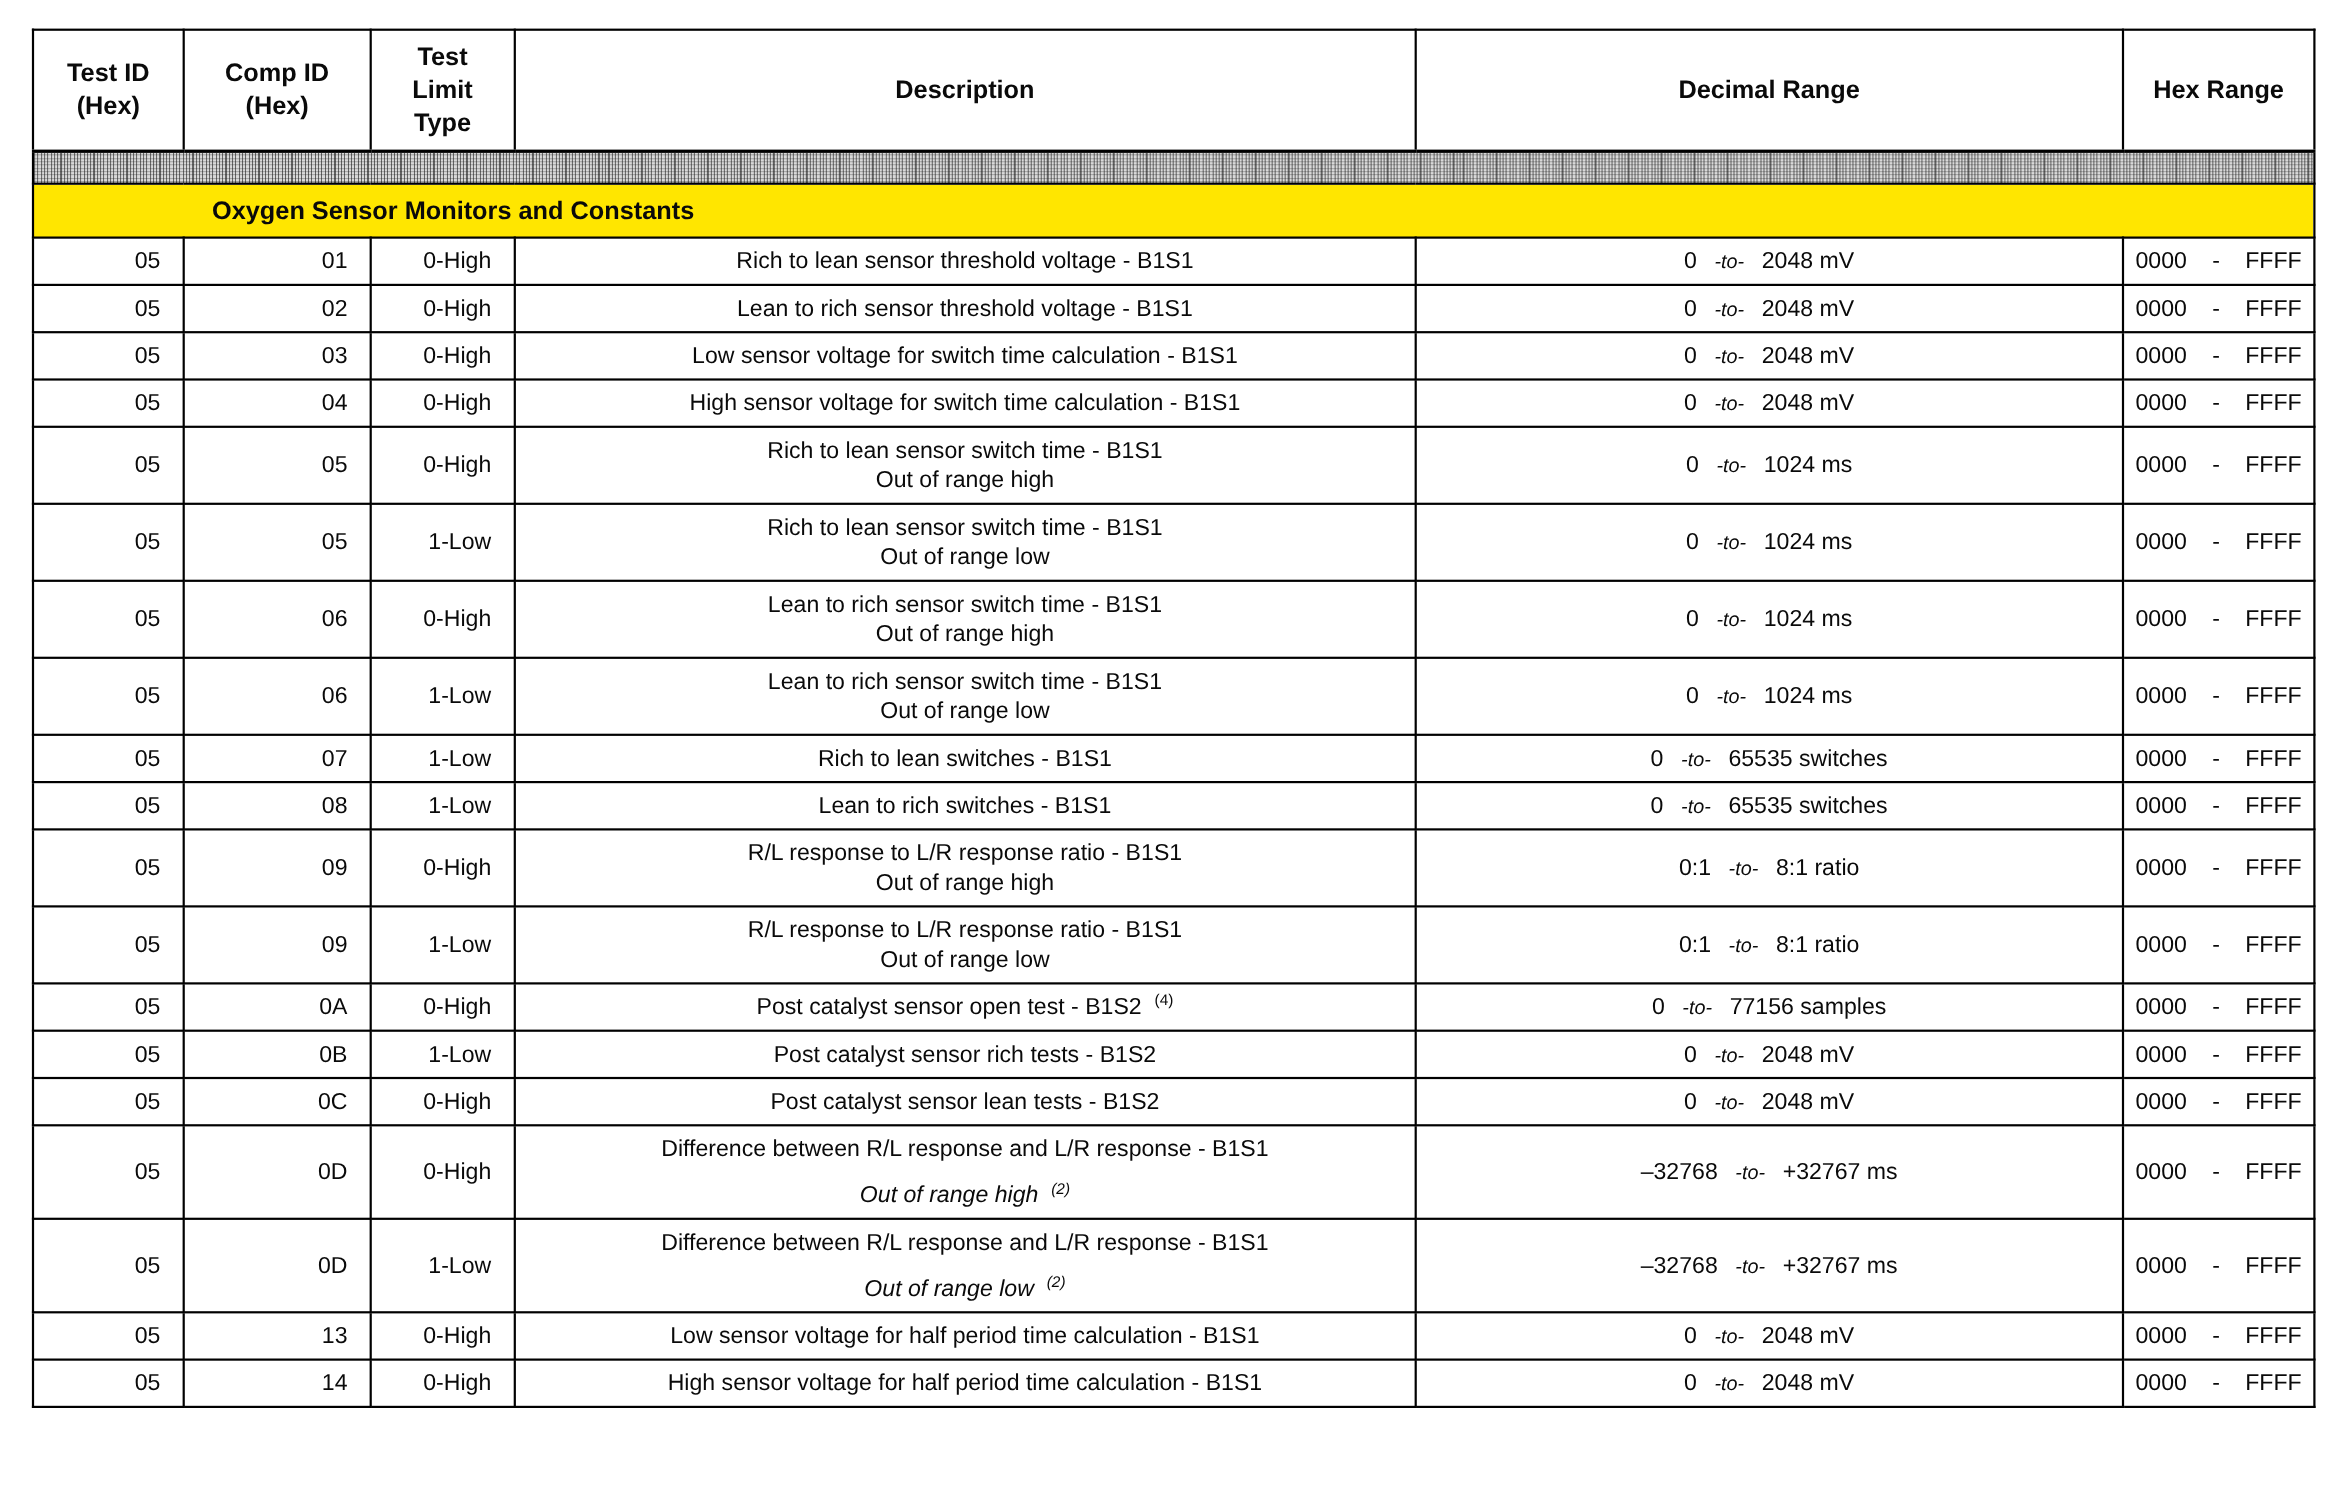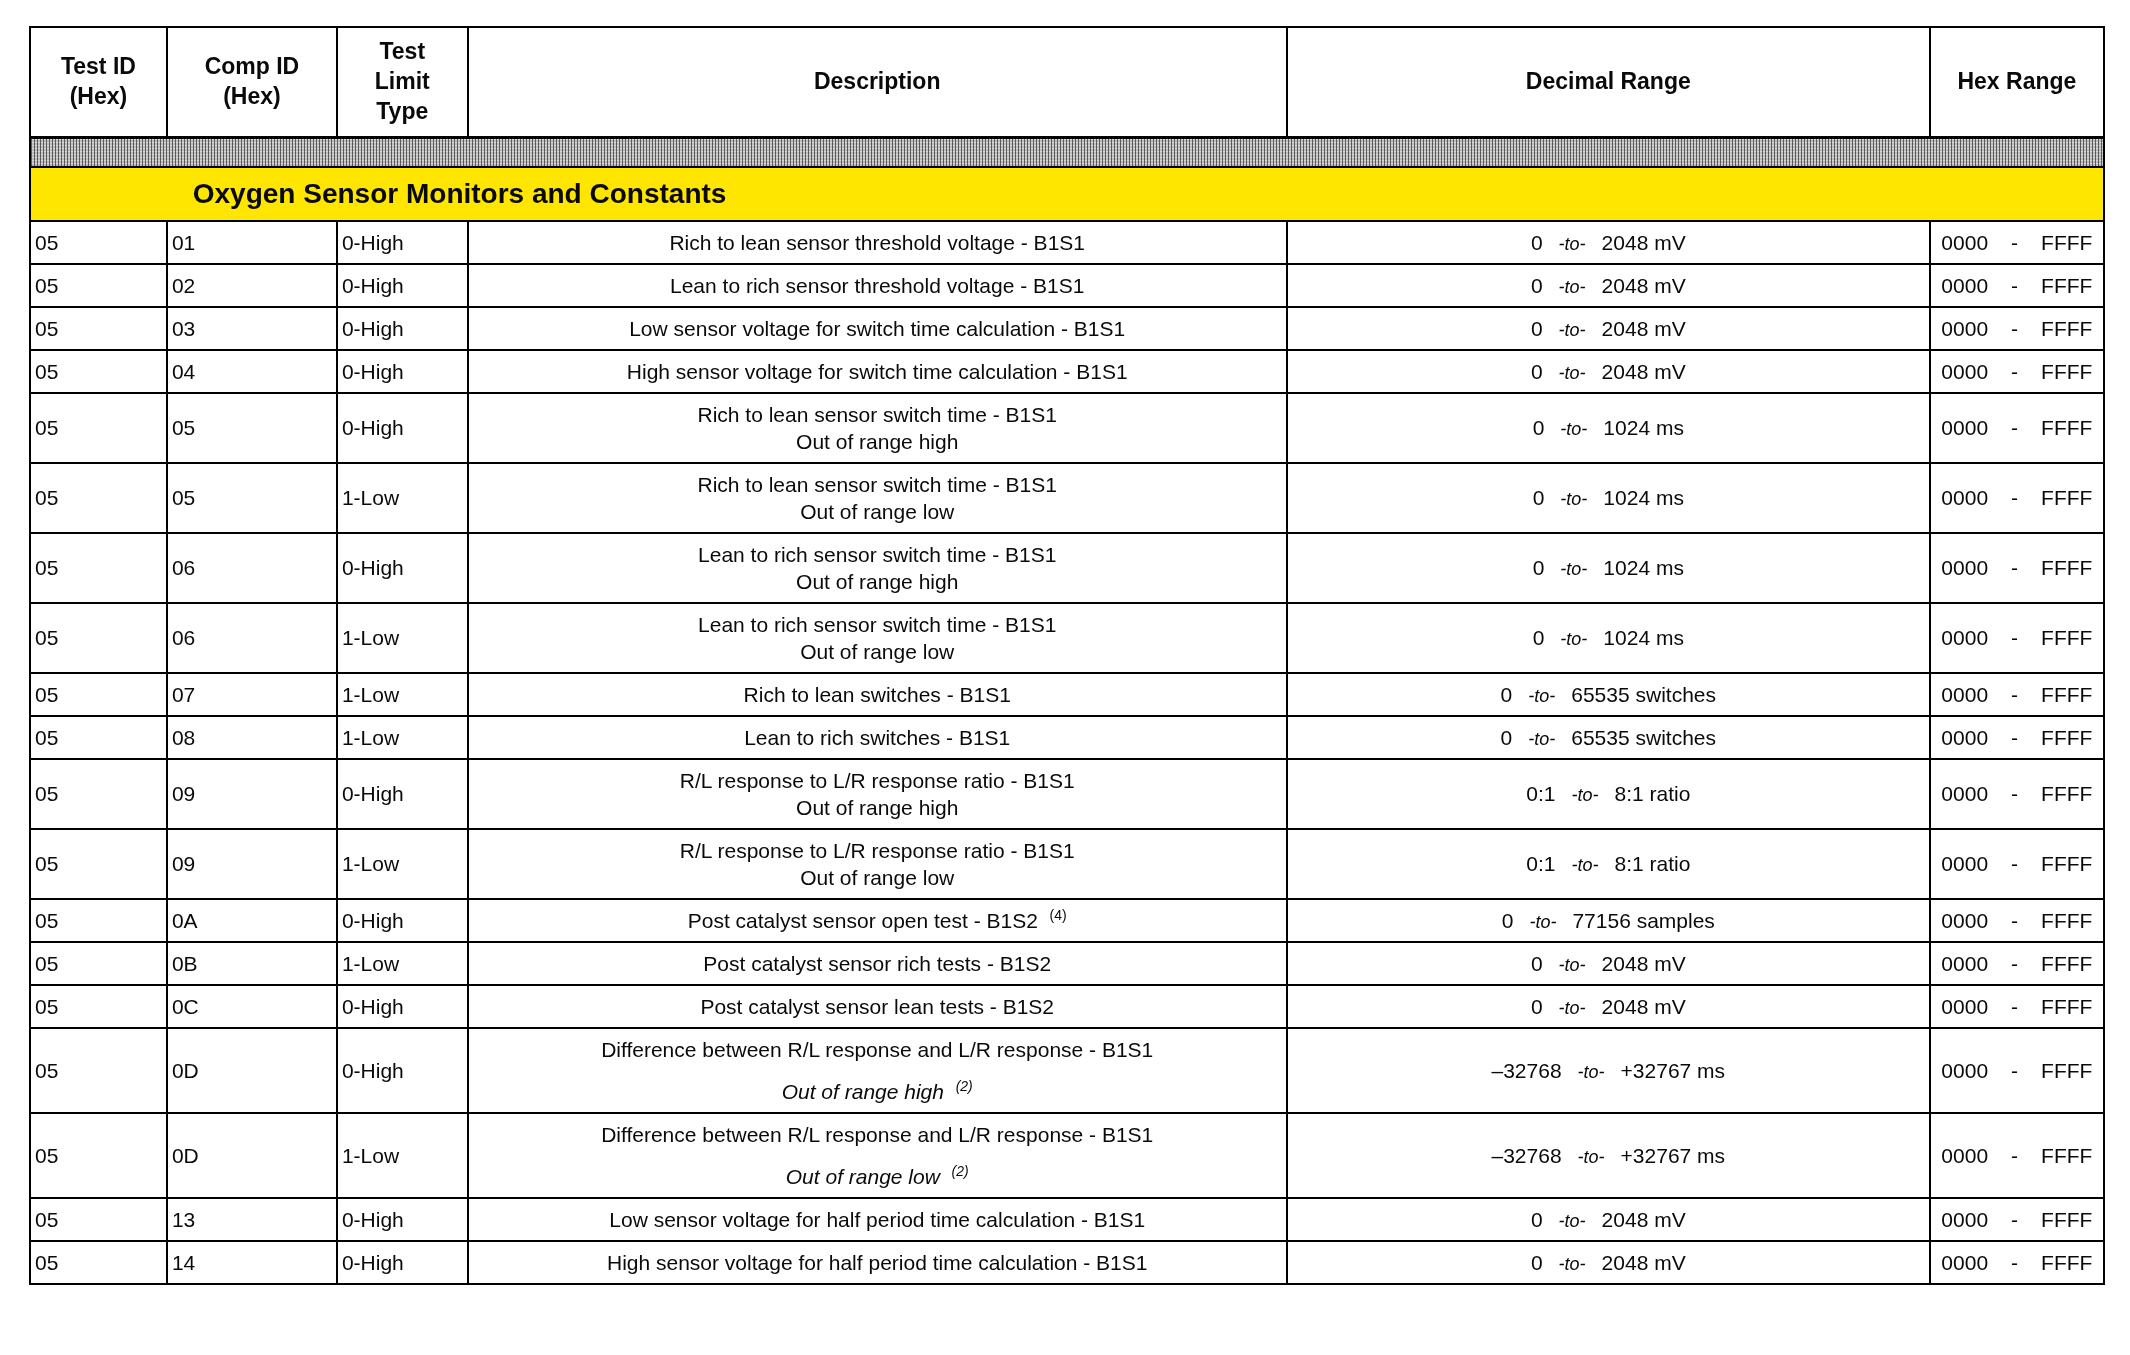--- a/index.html
+++ b/index.html
@@ -36,29 +36,29 @@
     padding: 0;
     background-color: #d9d9d9;
     background-image:
       repeating-linear-gradient(90deg, rgba(25,25,25,0.62) 0 1px, rgba(255,255,255,0) 1px 3px),
       repeating-linear-gradient(0deg, rgba(25,25,25,0.30) 0 1px, rgba(255,255,255,0) 1px 3px);
   }
 
   tr.section-row td {
     background: #ffe600;
     font-weight: bold;
-    font-size: 28px;
+    font-size: 23px;
     text-align: left;
     padding: 10px 8px 10px 7.8%;
   }
 
   td.c-center {
-    text-align: left;
+    text-align: right;
     font-size: 21px;
-    padding: 7px 4px;
+    padding: 7px 20px;
   }
   td.c-desc {
     text-align: center;
     font-size: 21px;
     line-height: 27px;
     padding: 7px 2px;
   }
   .desc-line.spaced { margin-top: 15px; font-style: italic; }
 
   td.c-dec, td.c-hex { font-size: 21px; padding: 7px 4px; }

